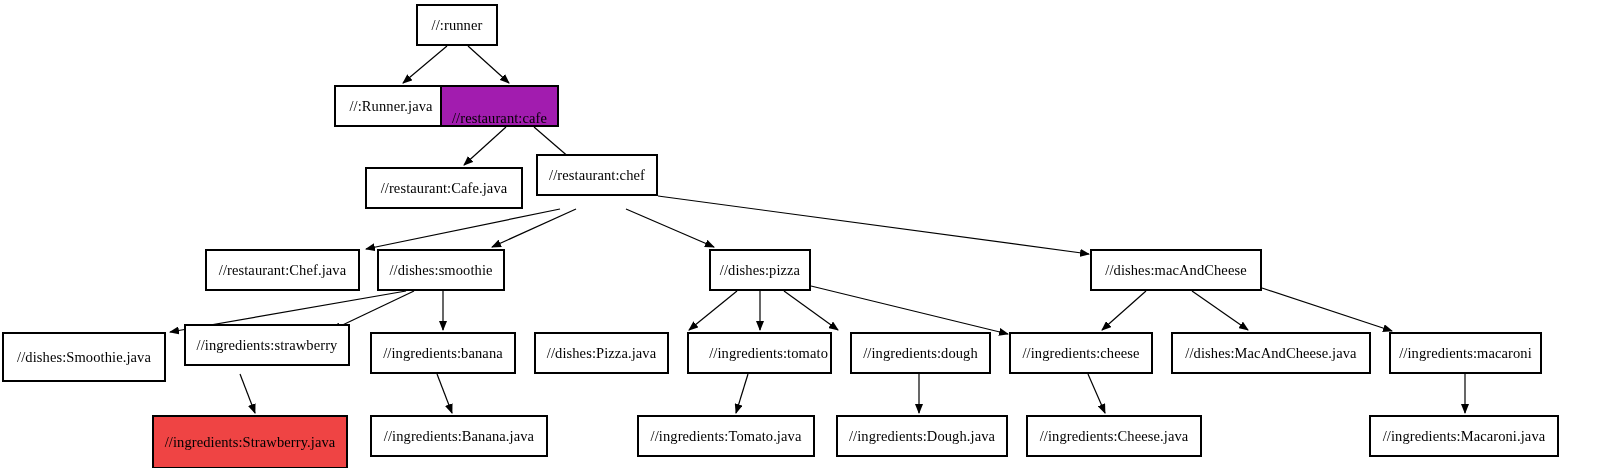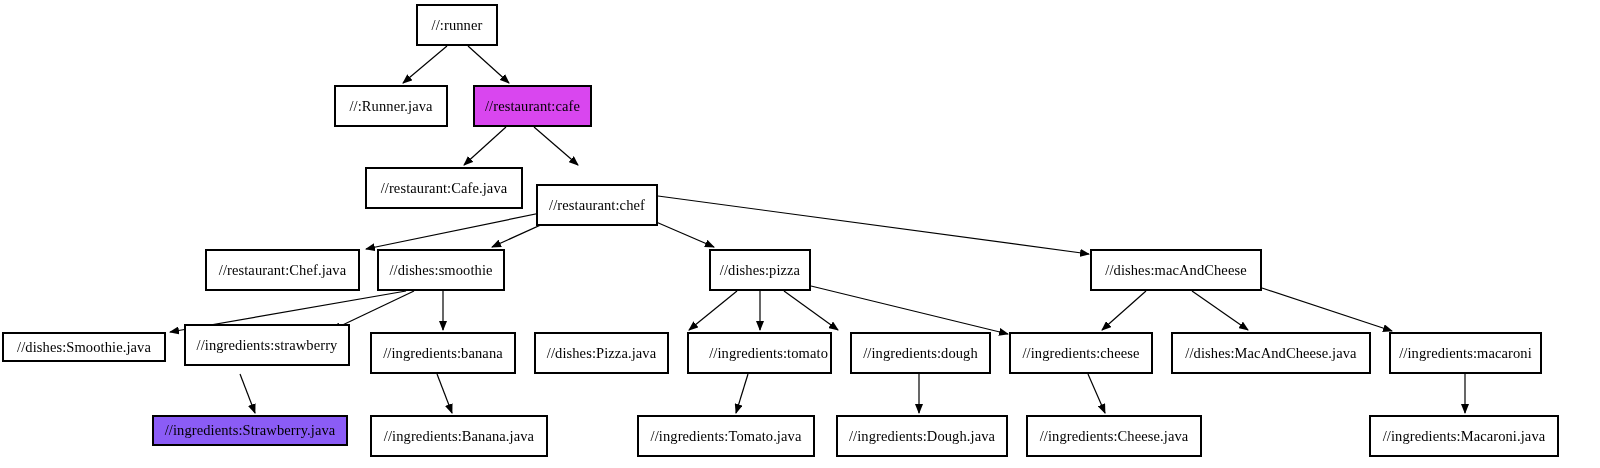--- a/index.html
+++ b/index.html
@@ -80,42 +80,42 @@
         <line x1="1465" y1="374" x2="1465" y2="413" stroke="#000000" stroke-width="1.2" marker-end="url(#arrowhead)"></line>
       </g>
   </svg>
   <div id="nodes-layer">
       <div class="node" style="left: 416px; top: 4px; width: 82px; height: 42px; border-color: rgb(0, 0, 0); background: rgb(255, 255, 255);">
         <span class="node-label">//:runner</span>
       </div>
       <div class="node" style="left: 334px; top: 85px; width: 114px; height: 42px; border-color: rgb(0, 0, 0); background: rgb(255, 255, 255);">
         <span class="node-label">//:Runner.java</span>
       </div>
-      <div class="node" style="left: 473px; top: 85px; width: 119px; height: 42px; border-color: rgb(0, 0, 0); background: #d946ef;">
+      <div class="node" style="left: 440px; top: 85px; width: 119px; height: 42px; border-color: rgb(0, 0, 0); background: #a21caf; align-items: flex-end;">
         <span class="node-label">//restaurant:cafe</span>
       </div>
       <div class="node" style="left: 365px; top: 167px; width: 158px; height: 42px; border-color: rgb(0, 0, 0); background: rgb(255, 255, 255);">
         <span class="node-label">//restaurant:Cafe.java</span>
       </div>
-      <div class="node" style="left: 536px; top: 184px; width: 122px; height: 42px; border-color: rgb(0, 0, 0); background: rgb(255, 255, 255); text-align: right;">
+      <div class="node" style="left: 536px; top: 154px; width: 122px; height: 42px; border-color: rgb(0, 0, 0); background: rgb(255, 255, 255); text-align: right;">
         <span class="node-label">//restaurant:chef</span>
       </div>
       <div class="node" style="left: 205px; top: 249px; width: 155px; height: 42px; border-color: rgb(0, 0, 0); background: rgb(255, 255, 255);">
         <span class="node-label">//restaurant:Chef.java</span>
       </div>
       <div class="node" style="left: 377px; top: 249px; width: 128px; height: 42px; border-color: rgb(0, 0, 0); background: rgb(255, 255, 255);">
         <span class="node-label">//dishes:smoothie</span>
       </div>
       <div class="node" style="left: 709px; top: 249px; width: 102px; height: 42px; border-color: rgb(0, 0, 0); background: rgb(255, 255, 255);">
         <span class="node-label">//dishes:pizza</span>
       </div>
       <div class="node" style="left: 1090px; top: 249px; width: 172px; height: 42px; border-color: rgb(0, 0, 0); background: rgb(255, 255, 255);">
         <span class="node-label">//dishes:macAndCheese</span>
       </div>
-      <div class="node" style="left: 2px; top: 332px; width: 164px; height: 30px; border-color: rgb(0, 0, 0); background: rgb(255, 255, 255);">
+      <div class="node" style="left: 2px; top: 332px; width: 164px; height: 50px; border-color: rgb(0, 0, 0); background: rgb(255, 255, 255);">
         <span class="node-label">//dishes:Smoothie.java</span>
       </div>
       <div class="node" style="left: 184px; top: 324px; width: 166px; height: 42px; border-color: rgb(0, 0, 0); background: rgb(255, 255, 255);">
         <span class="node-label">//ingredients:strawberry</span>
       </div>
       <div class="node" style="left: 370px; top: 332px; width: 146px; height: 42px; border-color: rgb(0, 0, 0); background: rgb(255, 255, 255);">
         <span class="node-label">//ingredients:banana</span>
       </div>
       <div class="node" style="left: 534px; top: 332px; width: 135px; height: 42px; border-color: rgb(0, 0, 0); background: rgb(255, 255, 255);">
         <span class="node-label">//dishes:Pizza.java</span>
@@ -128,21 +128,21 @@
       </div>
       <div class="node" style="left: 1009px; top: 332px; width: 144px; height: 42px; border-color: rgb(0, 0, 0); background: rgb(255, 255, 255); justify-content: center;">
         <span class="node-label">//ingredients:cheese</span>
       </div>
       <div class="node" style="left: 1171px; top: 332px; width: 200px; height: 42px; border-color: rgb(0, 0, 0); background: rgb(255, 255, 255);">
         <span class="node-label">//dishes:MacAndCheese.java</span>
       </div>
       <div class="node" style="left: 1389px; top: 332px; width: 153px; height: 42px; border-color: rgb(0, 0, 0); background: rgb(255, 255, 255);">
         <span class="node-label">//ingredients:macaroni</span>
       </div>
-      <div class="node" style="left: 152px; top: 415px; width: 196px; height: 31px; border-color: rgb(0, 0, 0); background: #8b5cf6; align-items: center;">
+      <div class="node" style="left: 152px; top: 415px; width: 196px; height: 54px; border-color: rgb(0, 0, 0); background: #ef4444; align-items: center;">
         <span class="node-label">//ingredients:Strawberry.java</span>
       </div>
       <div class="node" style="left: 370px; top: 415px; width: 178px; height: 42px; border-color: rgb(0, 0, 0); background: rgb(255, 255, 255);">
         <span class="node-label">//ingredients:Banana.java</span>
       </div>
       <div class="node" style="left: 637px; top: 415px; width: 178px; height: 42px; border-color: rgb(0, 0, 0); background: rgb(255, 255, 255);">
         <span class="node-label">//ingredients:Tomato.java</span>
       </div>
       <div class="node" style="left: 836px; top: 415px; width: 172px; height: 42px; border-color: rgb(0, 0, 0); background: rgb(255, 255, 255);">
         <span class="node-label">//ingredients:Dough.java</span>

